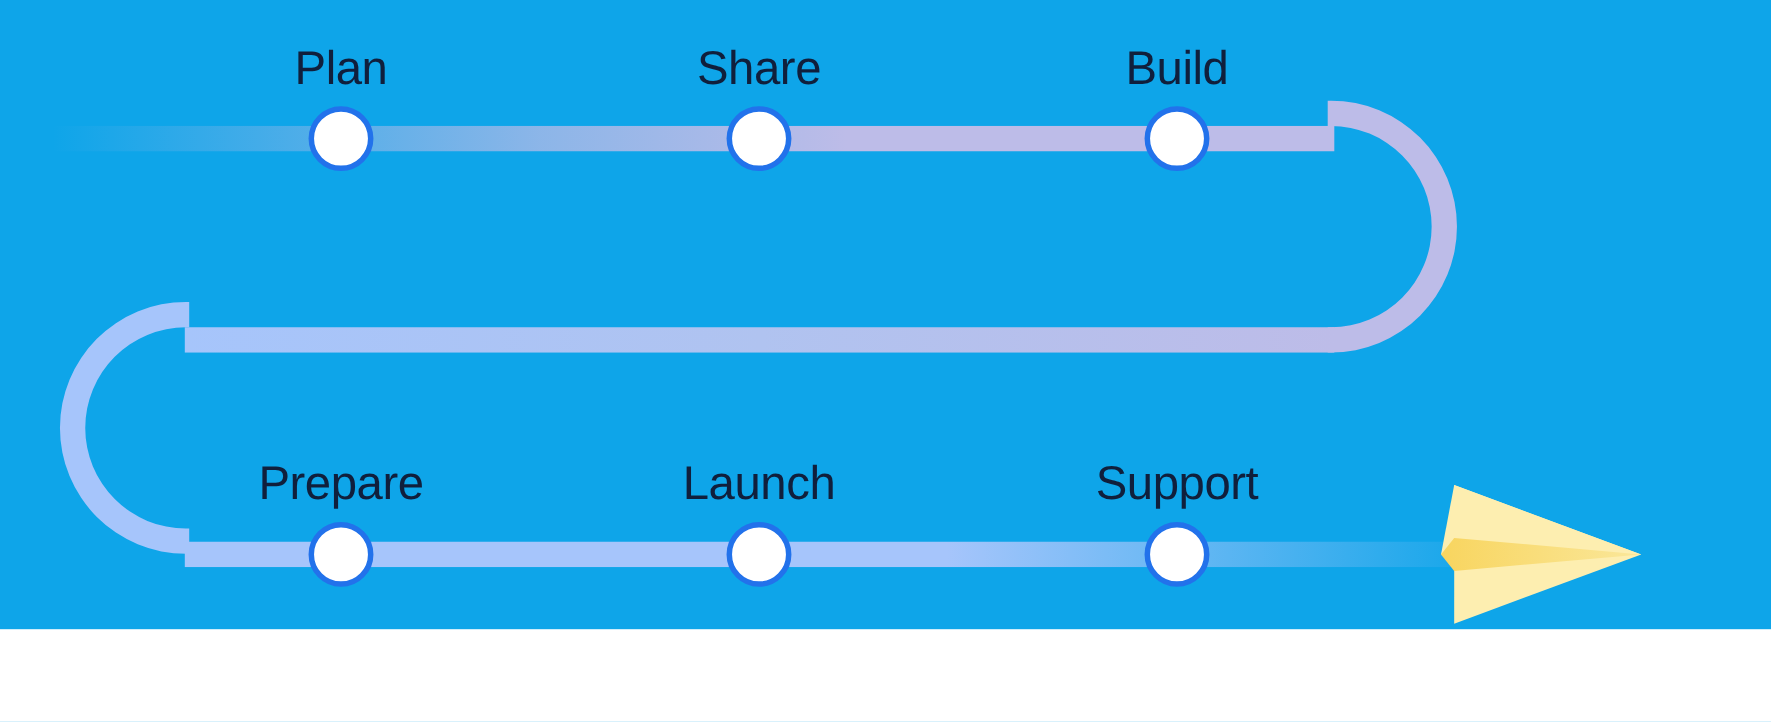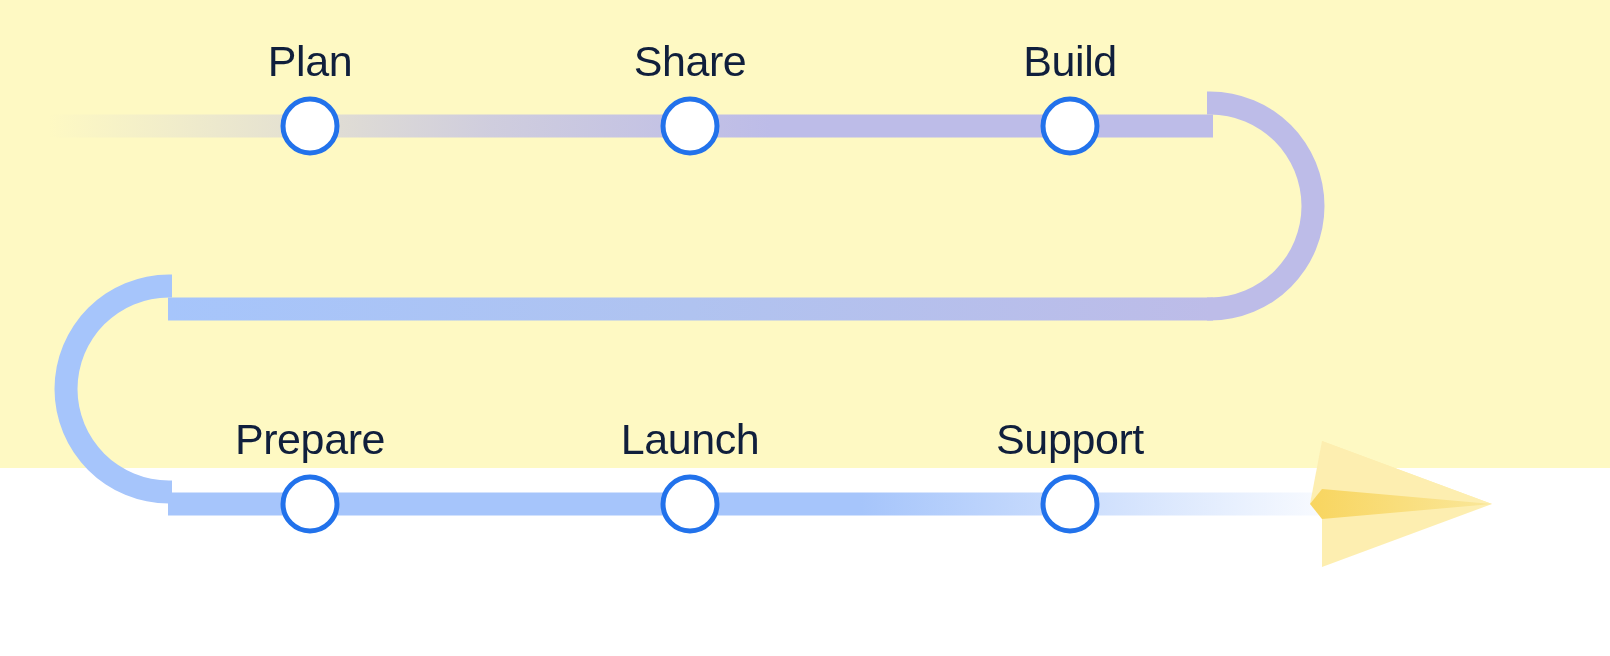--- a/index.html
+++ b/index.html
@@ -10,22 +10,22 @@
   }
   body {
     font-family: "Liberation Sans", sans-serif;
     width: 1610px;
     height: 656px;
     overflow: hidden;
   }
   #diagram-root {
     position: relative;
     width: 1610px;
-    height: 468px;
-    background: #fef9c3;
+    height: 572px;
+    background: #0ea5e9;
   }
   #flow-svg {
     position: absolute;
     top: 0;
     left: 0;
     width: 1610px;
     height: 656px;
     display: block;
   }
   .step-label {

